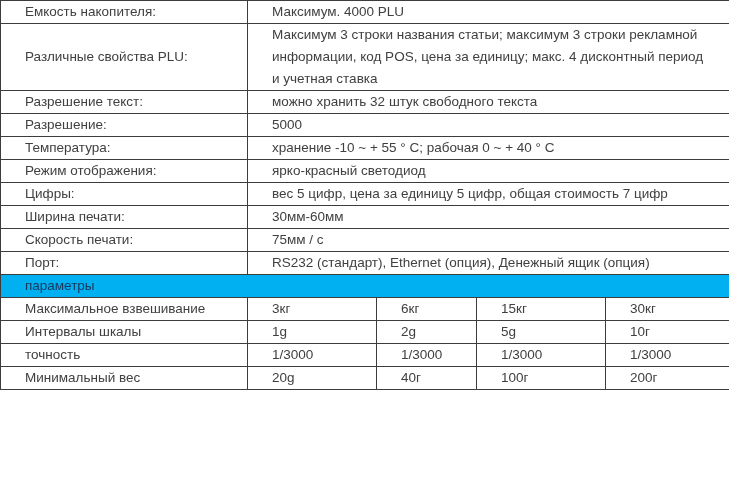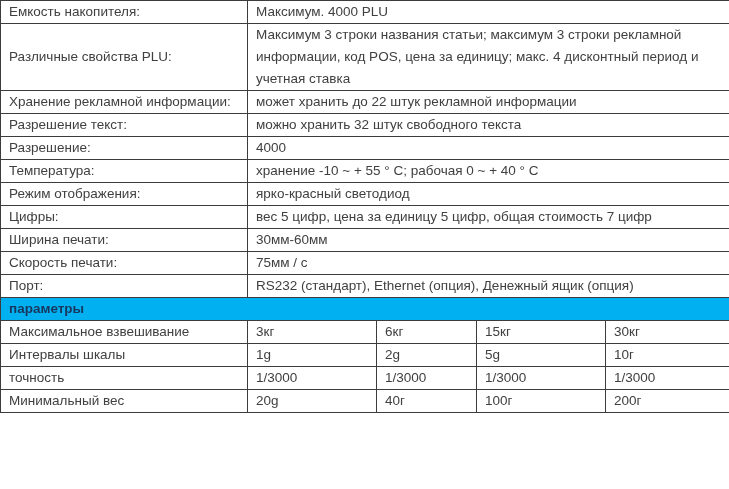--- a/index.html
+++ b/index.html
@@ -15,30 +15,30 @@
     color:var(--text);
     width:729px;
   }
   table.spec{
     border-collapse:collapse;
     table-layout:fixed;
     width:729px;
   }
   table.spec td{
     border:1px solid var(--border);
-    padding:0 8px;
+    padding:0 24px;
     line-height:22px;
     vertical-align:middle;
     overflow:hidden;
     word-wrap:break-word;
   }
   td.section-header{
     background:var(--header-bg);
     color:var(--header-text);
-    font-weight:bold;
+    font-weight:normal;
   }
 </style>
 </head>
 <body>
 
 <table class="spec">
   <colgroup>
     <col style="width:247px">
     <col style="width:129px">
     <col style="width:100px">
@@ -49,30 +49,26 @@
   <tbody>
       <tr>
     <td>Емкость накопителя:</td>
     <td colspan="4">Максимум. 4000 PLU</td>
   </tr>
   <tr>
     <td>Различные свойства PLU:</td>
     <td colspan="4">Максимум 3 строки названия статьи; максимум 3 строки рекламной информации, код POS, цена за единицу; макс. 4 дисконтный период и учетная ставка</td>
   </tr>
   <tr>
-    <td>Хранение рекламной информации:</td>
-    <td colspan="4">может хранить до 22 штук рекламной информации</td>
-  </tr>
-  <tr>
     <td>Разрешение текст:</td>
     <td colspan="4">можно хранить 32 штук свободного текста</td>
   </tr>
   <tr>
     <td>Разрешение:</td>
-    <td colspan="4">4000</td>
+    <td colspan="4">5000</td>
   </tr>
   <tr>
     <td>Температура:</td>
     <td colspan="4">хранение -10 ~ + 55 ° C; рабочая 0 ~ + 40 ° C</td>
   </tr>
   <tr>
     <td>Режим отображения:</td>
     <td colspan="4">ярко-красный светодиод</td>
   </tr>
   <tr>

